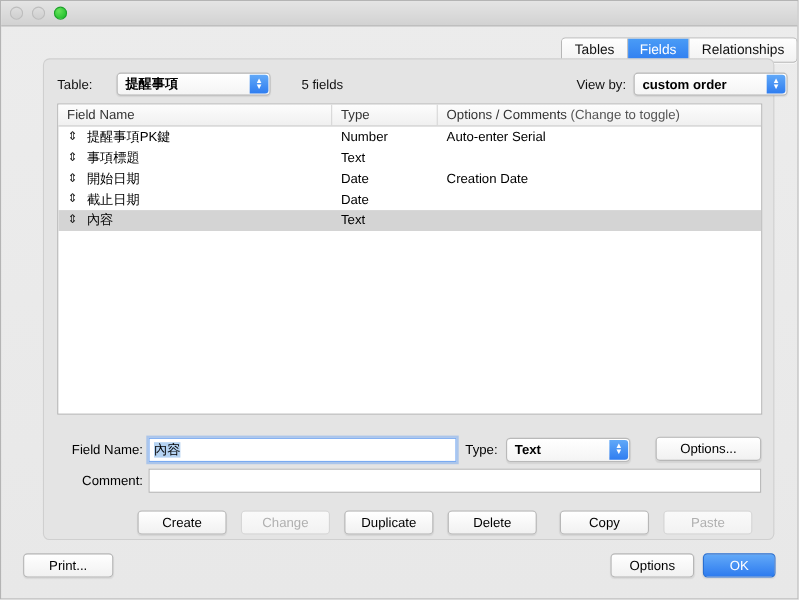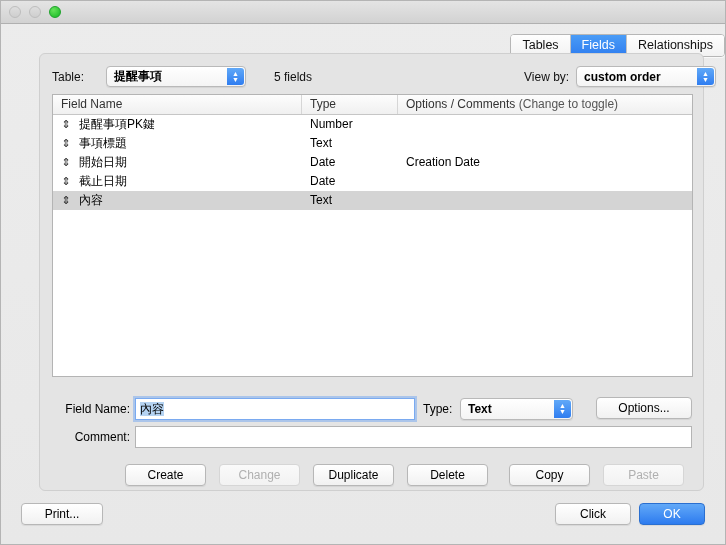--- a/index.html
+++ b/index.html
@@ -369,20 +369,21 @@
         <div class="hcell c3">
           <span>Options / Comments</span>
           <span class="hint">(Change to toggle)</span>
         </div>
       </div>
 
       <div class="row">
         <div class="cell handle">⇕</div>
         <div class="cell name">提醒事項PK鍵</div>
         <div class="cell type">Number</div>
+        <div class="cell opts">Auto-enter Serial</div>
       </div>
       <div class="row">
         <div class="cell handle">⇕</div>
         <div class="cell name">事項標題</div>
         <div class="cell type">Text</div>
         <div class="cell opts"></div>
       </div>
       <div class="row">
         <div class="cell handle">⇕</div>
         <div class="cell name">開始日期</div>
@@ -432,16 +433,16 @@
       <div class="btn b-change disabled">Change</div>
       <div class="btn b-duplicate">Duplicate</div>
       <div class="btn b-delete">Delete</div>
       <div class="btn b-copy">Copy</div>
       <div class="btn b-paste disabled">Paste</div>
     </div>
 
   </div>
 
   <div class="btn print-btn">Print...</div>
-  <div class="btn cancel-btn">Click</div>
+  <div class="btn cancel-btn">Options</div>
   <div class="btn ok-btn primary">OK</div>
 
 </div>
 
 </body></html>

